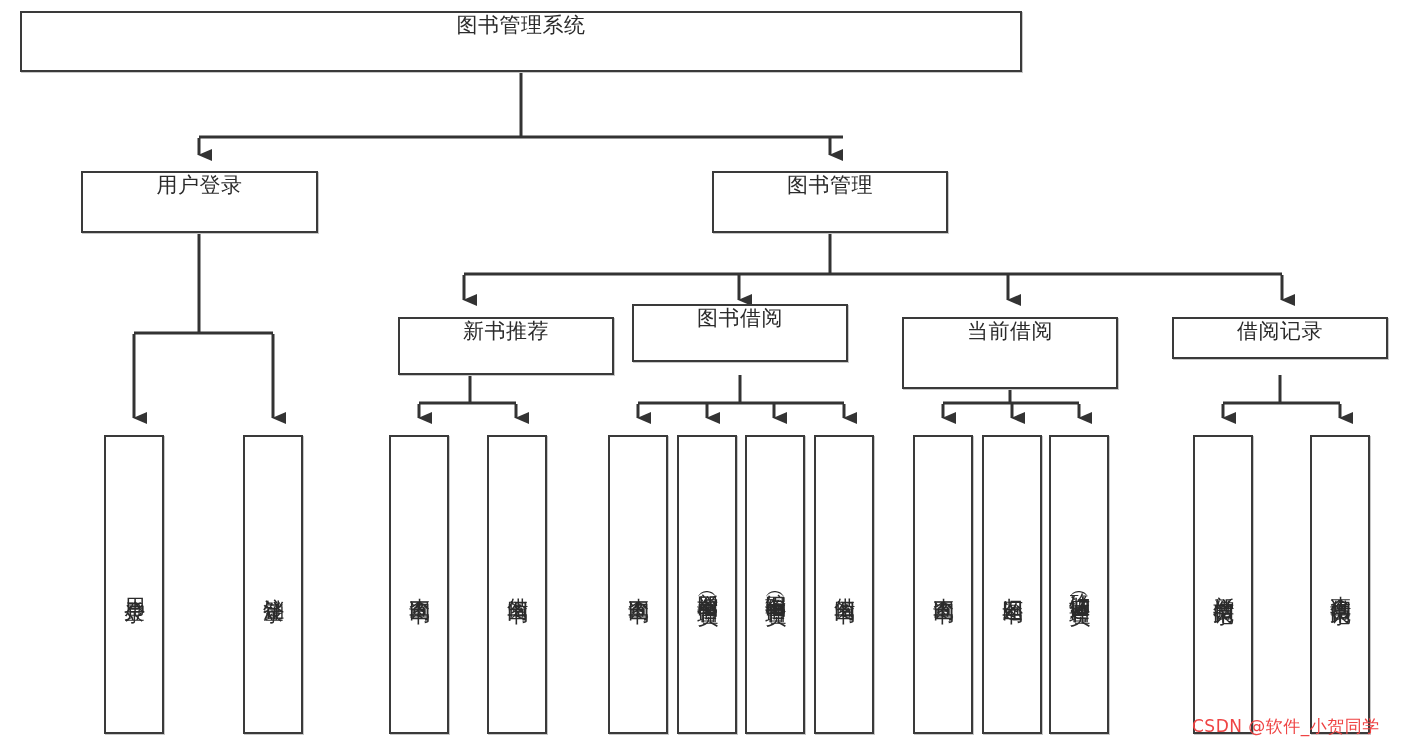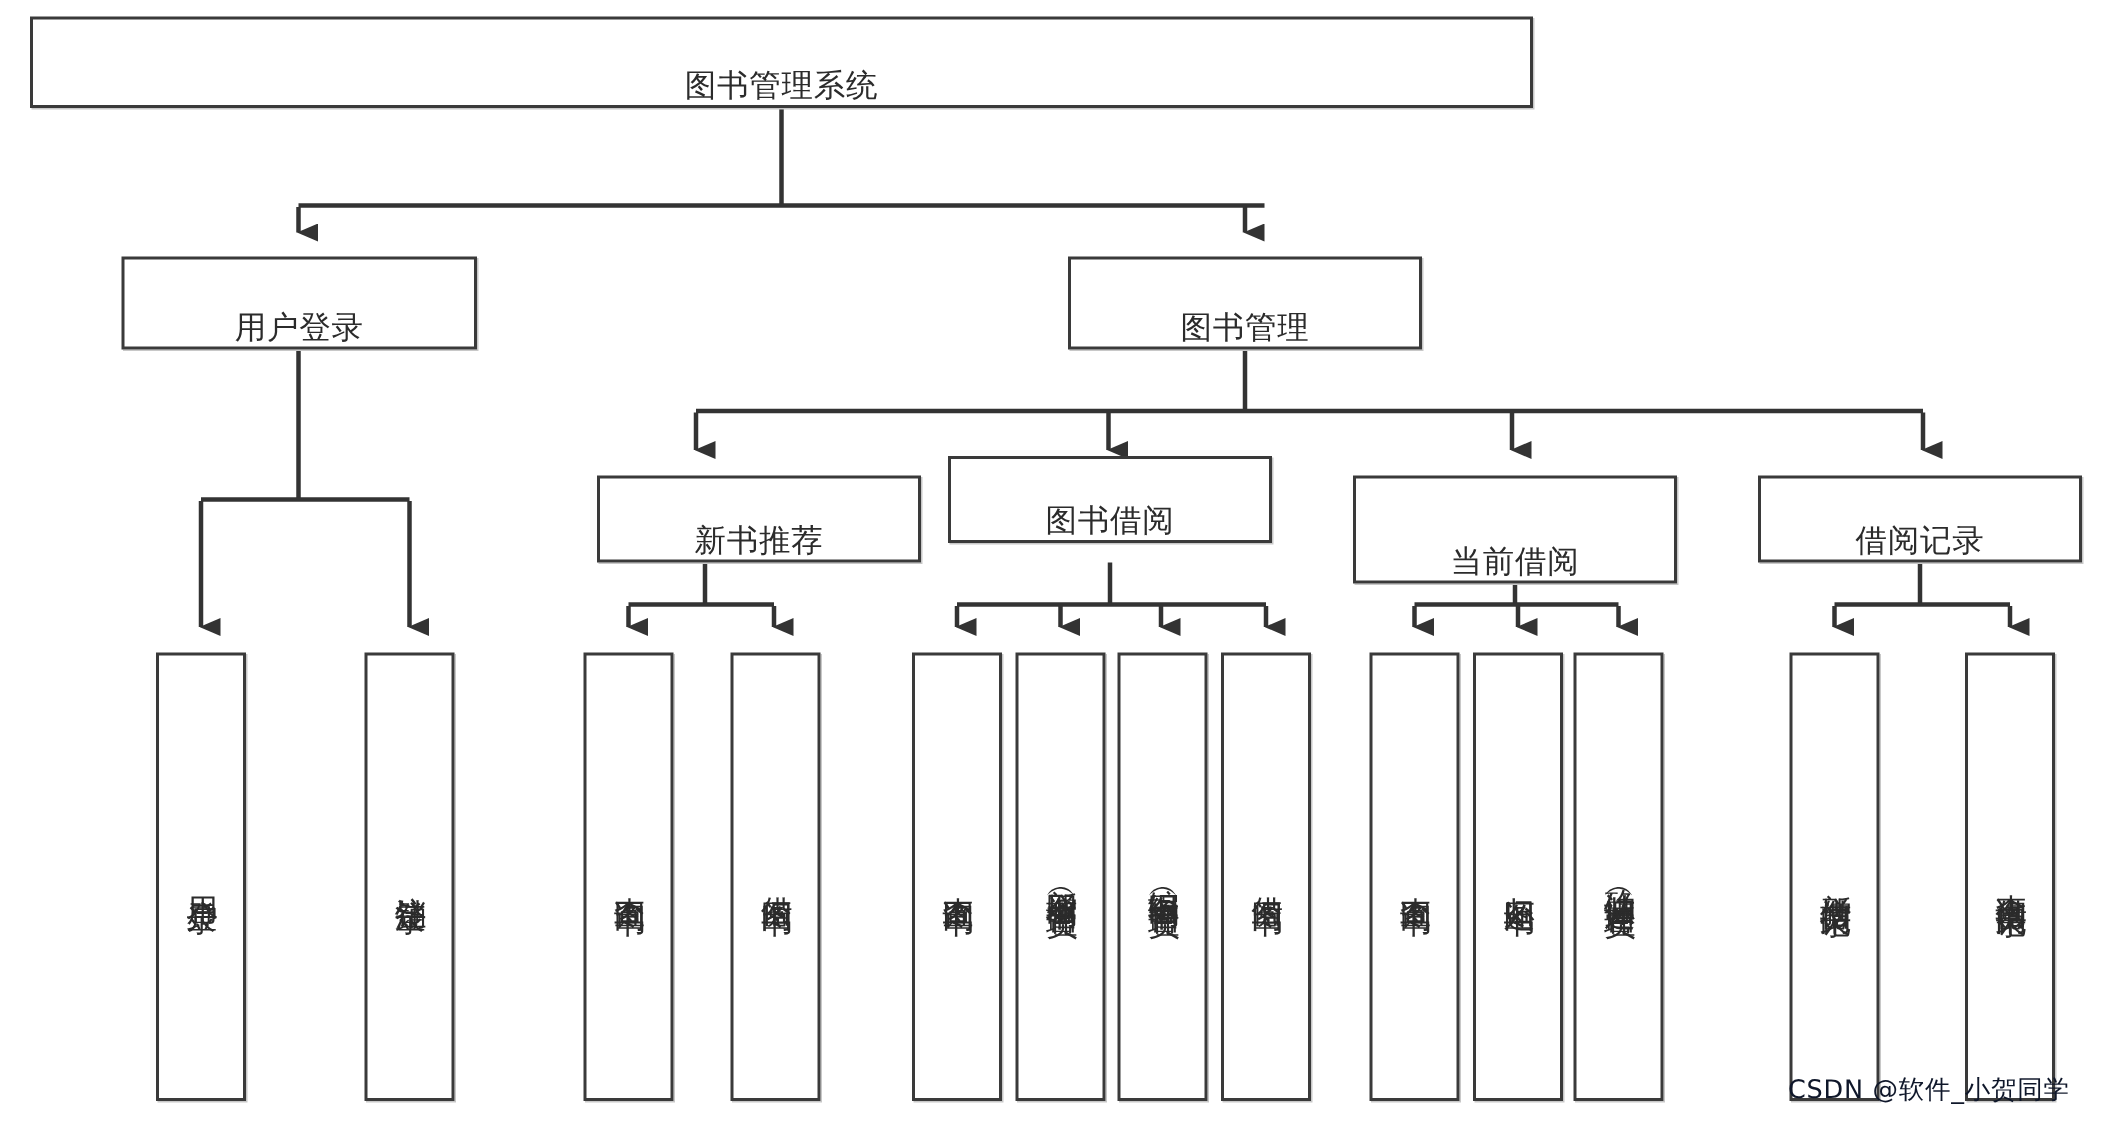--- a/index.html
+++ b/index.html
@@ -24,21 +24,21 @@
     width: 1405px;
     height: 747px;
   }
   .node {
     position: absolute;
     box-sizing: border-box;
     background: #ffffff;
     border: 2px solid #3a3a3a;
     box-shadow: 1px 1px 0 0 #c8c8c8;
     display: flex;
-    align-items: flex-end;
+    align-items: flex-start;
     justify-content: center;
     color: #2b2b2b;
   }
   .node.horiz {
     font-size: 21px;
     letter-spacing: 0.5px;
     line-height: 1.2;
     white-space: nowrap;
   }
   .node.vert {
@@ -55,21 +55,21 @@
     writing-mode: vertical-rl;
     text-orientation: upright;
     display: block;
     text-align: center;
   }
   #watermark {
     position: absolute;
     left: 1192px;
     top: 715px;
     font-size: 17px;
-    color: #0f172a;
+    color: #ef4444;
     white-space: nowrap;
     letter-spacing: 0.5px;
   }
 </style>
 </head>
 <body>
 
 <div id="canvas">
 
   <svg id="wires" viewBox="0 0 1405 747" width="1405" height="747">
@@ -136,21 +136,21 @@
 
   <div class="node horiz" style="left:362px; top:317px; width:216px; height:58px;margin-left:36px;">
     <span>新书推荐</span>
   </div>
   <div class="node horiz" style="left:632px; top:304px; width:216px; height:58px;">
     <span>图书借阅</span>
   </div>
   <div class="node horiz" style="left:902px; top:317px; width:216px; height:72px;">
     <span>当前借阅</span>
   </div>
-  <div class="node horiz" style="left:1172px; top:317px; width:216px; height:58px;">
+  <div class="node horiz" style="left:1172px; top:317px; width:216px; height:42px;">
     <span>借阅记录</span>
   </div>
 
   <div class="node vert" style="left:104px; top:435px; width:60px; height:299px;">
     <span class="vtext">用户登录</span>
   </div>
   <div class="node vert" style="left:243px; top:435px; width:60px; height:299px;">
     <span class="vtext">注销登录</span>
   </div>
 

